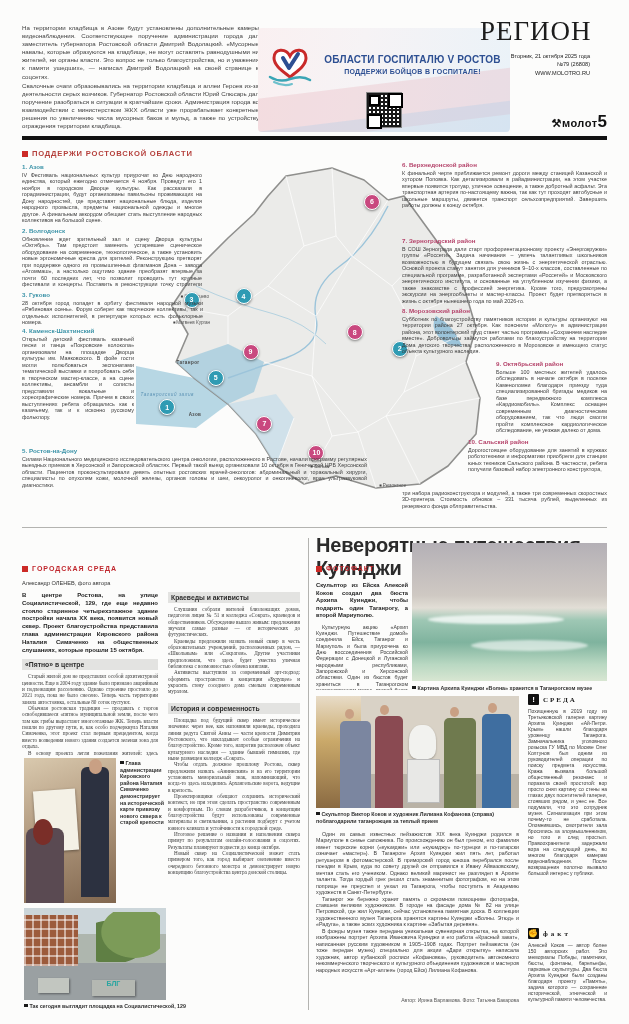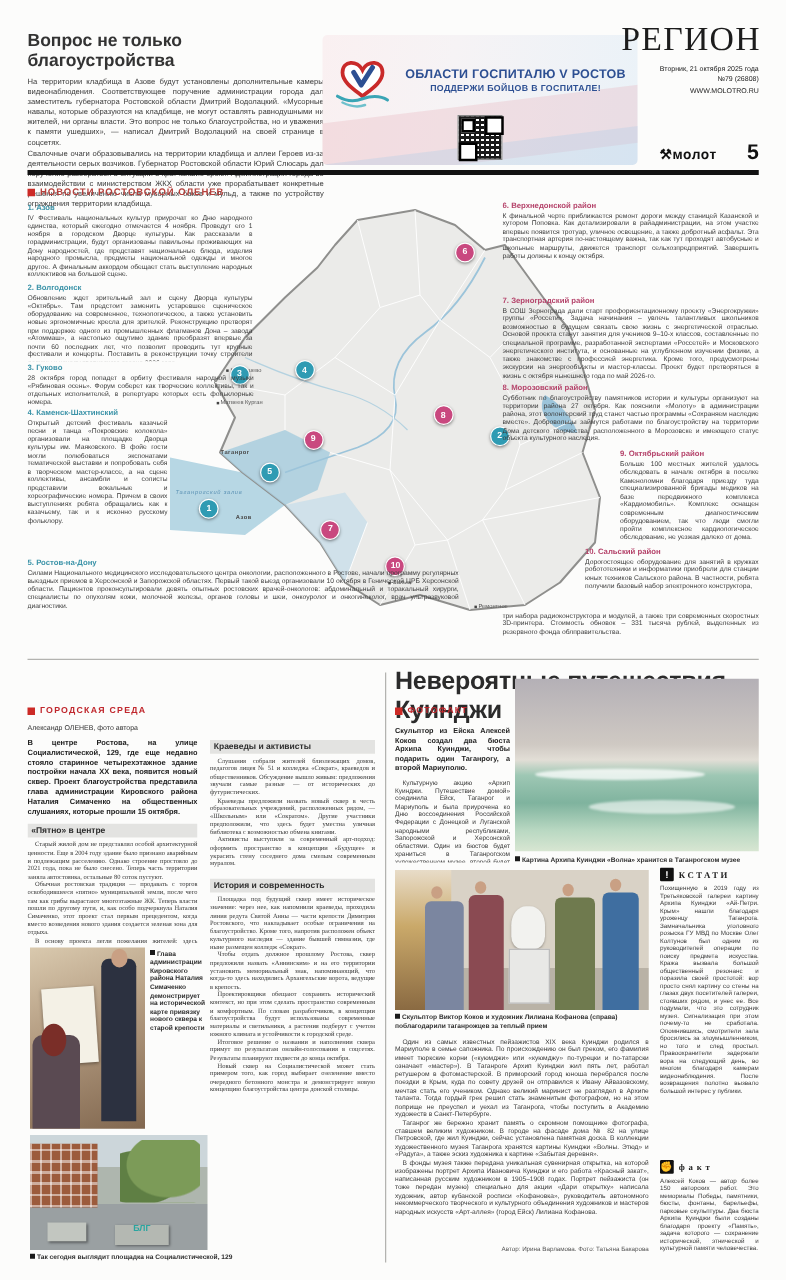--- a/index.html
+++ b/index.html
@@ -100,21 +100,20 @@
   .rail-title{font-family:"Liberation Serif",serif;font-size:7px;font-weight:700;letter-spacing:2px;color:#222;}
   .rail-body{font-size:5px;line-height:1.2;color:#3a3a3a;text-align:justify;}
   .author-line{font-size:5px;color:#555;text-align:right;}
 </style>
 </head>
 <body>
 
 <div id="page">
 
   <div class="abs" style="left:22px;top:24px;width:237px;">
-    <div class="top-title">Вопрос не только благоустройства</div>
     <div class="top-body justify">
       <p>На территории кладбища в Азове будут установлены дополнительные камеры видеонаблюдения. Соответствующее поручение администрации города дал заместитель губернатора Ростовской области Дмитрий Водолацкий. «Мусорные навалы, которые образуются на кладбище, не могут оставлять равнодушными ни жителей, ни органы власти. Это вопрос не только благоустройства, но и уважения к памяти ушедших», — написал Дмитрий Водолацкий на своей странице в соцсетях.</p>
       <p>Свалочные очаги образовывались на территории кладбища и аллеи Героев из-за деятельности серых возчиков. Губернатор Ростовской области Юрий Слюсарь дал поручение разобраться в ситуации в кратчайшие сроки. Администрация города во взаимодействии с министерством ЖКХ области уже прорабатывает конкретные решения по увеличению числа мусорных баков и мульд, а также по устройству ограждения территории кладбища.</p>
     </div>
   </div>
 
   <div class="abs banner">
     <div class="stripe1"></div>
     <div class="stripe2"></div>
     <svg class="abs" style="left:8px;top:16px;" width="48" height="44" viewBox="0 0 48 44">
@@ -123,37 +122,37 @@
       <path d="M4 33 q10 6 20 2 q12 -4 20 1" fill="none" stroke="#3aa5b5" stroke-width="2.5" stroke-linecap="round"></path>
       <path d="M8 38 q10 5 18 2" fill="none" stroke="#6fc0cc" stroke-width="2" stroke-linecap="round"></path>
     </svg>
     <div class="abs" style="left:62px;top:26px;width:185px;text-align:center;">
       <div class="banner-line1">ОБЛАСТИ ГОСПИТАЛЮ V РОСТОВ</div>
       <div class="banner-line2">ПОДДЕРЖИ БОЙЦОВ В ГОСПИТАЛЕ!</div>
     </div>
     <div class="qr"></div>
   </div>
 
-  <div class="abs" style="right:22px;top:16px;width:110px;">
+  <div class="abs" style="right:39px;top:16px;width:110px;">
     <div class="region-title">РЕГИОН</div>
     <div class="region-meta">
       <div>Вторник, 21 октября 2025 года</div>
       <div>№79 (26808)</div>
       <div>WWW.MOLOTRO.RU</div>
     </div>
   </div>
-  <div class="abs" style="right:22px;top:112px;display:flex;align-items:baseline;gap:24px;">
+  <div class="abs" style="right:22px;top:112px;display:flex;align-items:baseline;gap:0;">
     <span class="molot-logo"><span>⚒</span><span>молот</span></span>
     <span class="pagenum">5</span>
   </div>
   <div class="abs black-bar"></div>
 
   <div class="abs sec-head" style="left:22px;top:149px;">
     <span class="red-sq"></span>
-    <span>НОВОСТИ РОСТОВСКОЙ ОЛЕНЕВ</span>
+    <span>ПОДДЕРЖИ РОСТОВСКОЙ ОБЛАСТИ</span>
   </div>
 
   <div class="abs" id="map">
     <svg width="347" height="326" viewBox="0 0 347 326">
 
       <polygon points="0,200 58,212 92,238 60,262 0,258" fill="#b7d7e4"></polygon>
 
       <path d="M150,10 L196,2 L228,14 L252,34 L268,30 L284,52 L300,74 L318,96 L330,128 L340,162 L330,196 L344,232 L340,268 L312,300 L284,318 L240,322 L200,310 L168,318 L140,300 L120,268 L92,238 L58,212 L40,196 L52,168 L36,140 L60,104 L92,72 L118,48 L132,30 Z" fill="#ebebe9" stroke="#8f8f8d" stroke-width="1.6" stroke-linejoin="round"></path>
 
       <path d="M40,196 L92,178 L128,196 L118,226 L92,238 L58,212 Z" fill="#a9cede" opacity=".85"></path>
@@ -338,21 +337,21 @@
       <p>Один из самых известных пейзажистов XIX века Куинджи родился в Мариуполе в семье сапожника. По происхождению он был греком, его фамилия имеет тюркские корни («куюмджи» или «куюмджу» по-турецки и по-татарски означает «мастер»). В Таганроге Архип Куинджи жил пять лет, работал ретушером в фотомастерской. В приморский город юноша перебрался после поездки в Крым, куда по совету друзей он отправился к Ивану Айвазовскому, мечтая стать его учеником. Однако великий маринист не разглядел в Архипе таланта. Тогда гордый грек решил стать знаменитым фотографом, но на этом поприще не преуспел и уехал из Таганрога, чтобы поступить в Академию художеств в Санкт-Петербурге.</p>
       <p>Таганрог же бережно хранит память о скромном помощнике фотографа, ставшем великим художником. В городе на фасаде дома № 82 на улице Петровской, где жил Куинджи, сейчас установлена памятная доска. В коллекции художественного музея Таганрога хранятся картины Куинджи «Волны. Этюд» и «Радуга», а также эскиз художника к картине «Забытая деревня».</p>
       <p>В фонды музея также передана уникальная сувенирная открытка, на которой изображены портрет Архипа Ивановича Куинджи и его работа «Красный закат», написанная русским художником в 1905–1908 годах. Портрет пейзажиста (он тоже передан музею) специально для акции «Дари открытку» написала художник, автор кубанской росписи «Кофановка», руководитель автономного некоммерческого творческого и культурного объединения художников и мастеров народных искусств «Арт-аллея» (город Ейск) Лилиана Кофанова.</p>
     </div>
   </div>
   <div class="abs author-line" style="left:316px;top:997px;width:203px;">Автор: Ирина Варламова. Фото: Татьяна Бакарова</div>
 
   <div class="abs" style="left:528px;top:694px;width:79px;height:230px;overflow:hidden;">
     <div class="rail-head">
       <span class="rail-icon">!</span>
-      <span class="rail-title">КСТАТИ</span>
+      <span class="rail-title">СРЕДА</span>
     </div>
     <div class="rail-body">Похищенную в 2019 году из Третьяковской галереи картину Архипа Куинджи «Ай-Петри. Крым» нашли благодаря уроженцу Таганрога. Замначальника уголовного розыска ГУ МВД по Москве Олег Колтунов был одним из руководителей операции по поиску предмета искусства. Кража вызвала большой общественный резонанс и поразила своей простотой: вор просто снял картину со стены на глазах двух посетителей галереи, стоявших рядом, и унес ее. Все подумали, что это сотрудник музея. Сигнализация при этом почему-то не сработала. Опомнившись, смотрители зала бросились за злоумышленником, но того и след простыл. Правоохранители задержали вора на следующий день, во многом благодаря камерам видеонаблюдения. После возвращения полотно вызвало большой интерес у публики.</div>
   </div>
   <div class="abs" style="left:528px;top:928px;width:79px;height:90px;overflow:hidden;">
     <div class="rail-head">
       <span class="rail-icon">✊</span>
       <span class="rail-title" style="letter-spacing:3px;text-align:center;">факт</span>
     </div>
     <div class="rail-body">Алексей Коков — автор более 150 авторских работ. Это мемориалы Победы, памятники, бюсты, фонтаны, барельефы, парковые скульптуры. Два бюста Архипа Куинджи были созданы благодаря проекту «Память», задача которого — сохранение исторической, этнической и культурной памяти человечества.</div>
   </div>

